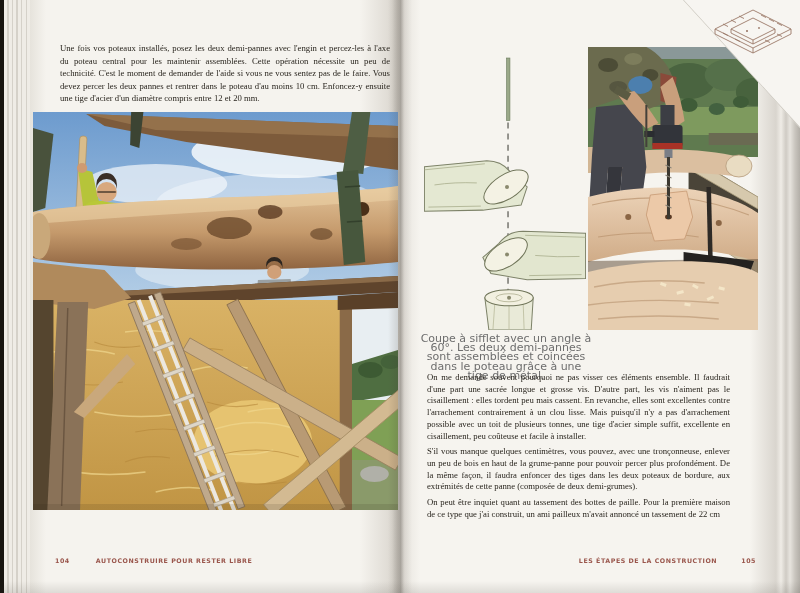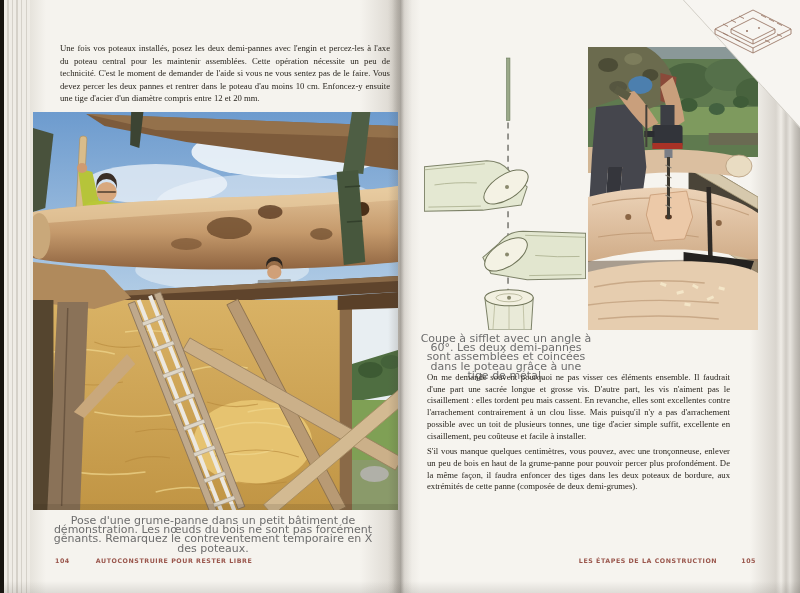--- a/index.html
+++ b/index.html
@@ -185,21 +185,20 @@
           <rect x="6" y="134" width="22" height="4"></rect>
             <rect x="6" y="162" width="22" height="4"></rect>
           <rect x="6" y="190" width="22" height="4"></rect>
             <rect x="6" y="216" width="22" height="4"></rect>
         </g>
       </g>
       <rect x="0" y="392" width="357" height="6" fill="rgba(40,30,20,.12)"></rect>
     </svg>
   </div>
 
-  <div class="caption caption-left">Pose d'une grume-panne dans un petit bâtiment de démonstration. Les nœuds du bois ne sont pas forcément gênants. Remarquez le contreventement temporaire en X des poteaux.</div>
 
   <div class="footer footer-left">
     <span>104</span>
     <span>AUTOCONSTRUIRE POUR RESTER LIBRE</span>
   </div>
 
   <div class="illu">
     <svg viewBox="0 0 160 272">
 
       <rect x="81.5" y="2" width="3.4" height="62" fill="#9aa888" stroke="#6a7a5c" stroke-width=".6"></rect>
@@ -306,20 +305,21 @@
         <rect x="130" y="240" width="6" height="3" transform="rotate(15 133 241)"></rect>
       </g>
     </svg>
   </div>
 
   <div class="caption caption-illu">Coupe à sifflet avec un angle à 60°. Les deux demi-pannes sont assemblées et coincées dans le poteau grâce à une tige de métal.</div>
 
   <div class="bodytext bodytext-right">
     <p>On me demande souvent pourquoi ne pas visser ces éléments ensemble. Il faudrait d'une part une sacrée longue et grosse vis. D'autre part, les vis n'aiment pas le cisaillement : elles tordent peu mais cassent. En revanche, elles sont excellentes contre l'arrachement contrairement à un clou lisse. Mais puisqu'il n'y a pas d'arrachement possible avec un toit de plusieurs tonnes, une tige d'acier simple suffit, excellente en cisaillement, peu coûteuse et facile à installer.</p>
     <p>S'il vous manque quelques centimètres, vous pouvez, avec une tronçonneuse, enlever un peu de bois en haut de la grume-panne pour pouvoir percer plus profondément. De la même façon, il faudra enfoncer des tiges dans les deux poteaux de bordure, aux extrémités de cette panne (composée de deux demi-grumes).</p>
+    <p>On peut être inquiet quant au tassement des bottes de paille. Pour la première maison de ce type que j'ai construit, un ami pailleux m'avait annoncé un tassement de 22 cm</p>
   </div>
 
   <div class="footer footer-right">
     <span>LES ÉTAPES DE LA CONSTRUCTION</span>
     <span>105</span>
   </div>
 
   <div class="corner-fold">
     <svg class="diag" width="117" height="128">
       <line x1="0" y1="0" x2="117" y2="128" stroke="#c8c4bb" stroke-width="1.2"></line>

